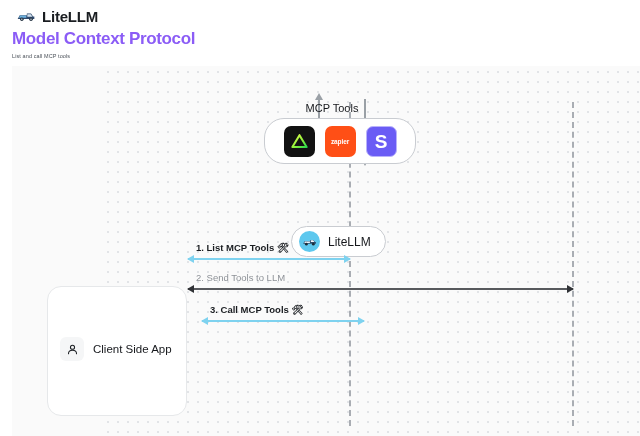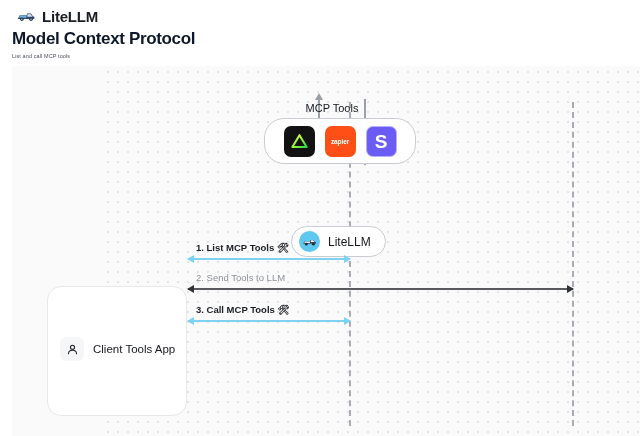--- a/index.html
+++ b/index.html
@@ -36,21 +36,21 @@
     font-weight: 600;
     color: #1a1d21;
     letter-spacing: -0.2px;
   }
   .page-title {
     position: absolute;
     left: 12px;
     top: 29px;
     font-size: 17px;
     font-weight: 700;
-    color: #0f172a;
+    color: #8b5cf6;
     letter-spacing: -0.35px;
   }
   .page-subtitle {
     position: absolute;
     left: 12px;
     top: 53px;
     font-size: 5.5px;
     color: #4b5159;
     letter-spacing: 0.1px;
   }
@@ -377,21 +377,21 @@
 
 
     <div id="client-card">
       <div class="client-row">
         <span class="client-icon-tile">
           <svg viewBox="0 0 24 24" width="15" height="15" aria-hidden="true">
             <circle cx="12" cy="8.4" r="3.3" fill="none" stroke="#1d2025" stroke-width="1.7"></circle>
             <path d="M5.6 18.6c0-3.4 2.9-5.3 6.4-5.3s6.4 1.9 6.4 5.3" fill="none" stroke="#1d2025" stroke-width="1.7" stroke-linecap="round"></path>
           </svg>
         </span>
-        <span class="client-label">Client Tools App</span>
+        <span class="client-label">Client Side App</span>
       </div>
     </div>
 
     <div class="msg msg-blue" style="left:176px; top:172px; width:162px; height:22px;">
       <div class="msg-line" style="width:162px; top:20px;">
         <span class="arrowhead left"></span>
         <span class="arrowhead right"></span>
       </div>
       <span class="msg-text">
         <span>1. List MCP Tools</span>
@@ -400,21 +400,21 @@
     </div>
 
     <div class="msg msg-gray" style="left:176px; top:200px; width:385px; height:24px;text-align:right;">
       <div class="msg-line" style="width:385px; top:22px;">
         <span class="arrowhead left"></span>
         <span class="arrowhead right"></span>
       </div>
       <span class="msg-text">2. Send Tools to LLM</span>
     </div>
 
-    <div class="msg msg-blue" style="left:176px; top:234px; width:162px; height:22px;">
+    <div class="msg msg-blue" style="left:190px; top:234px; width:162px; height:22px;">
       <div class="msg-line" style="width:162px; top:20px;">
         <span class="arrowhead left"></span>
         <span class="arrowhead right"></span>
       </div>
       <span class="msg-text">
         <span>3. Call MCP Tools</span>
         <span class="emoji">🛠</span>
       </span>
     </div>
 

